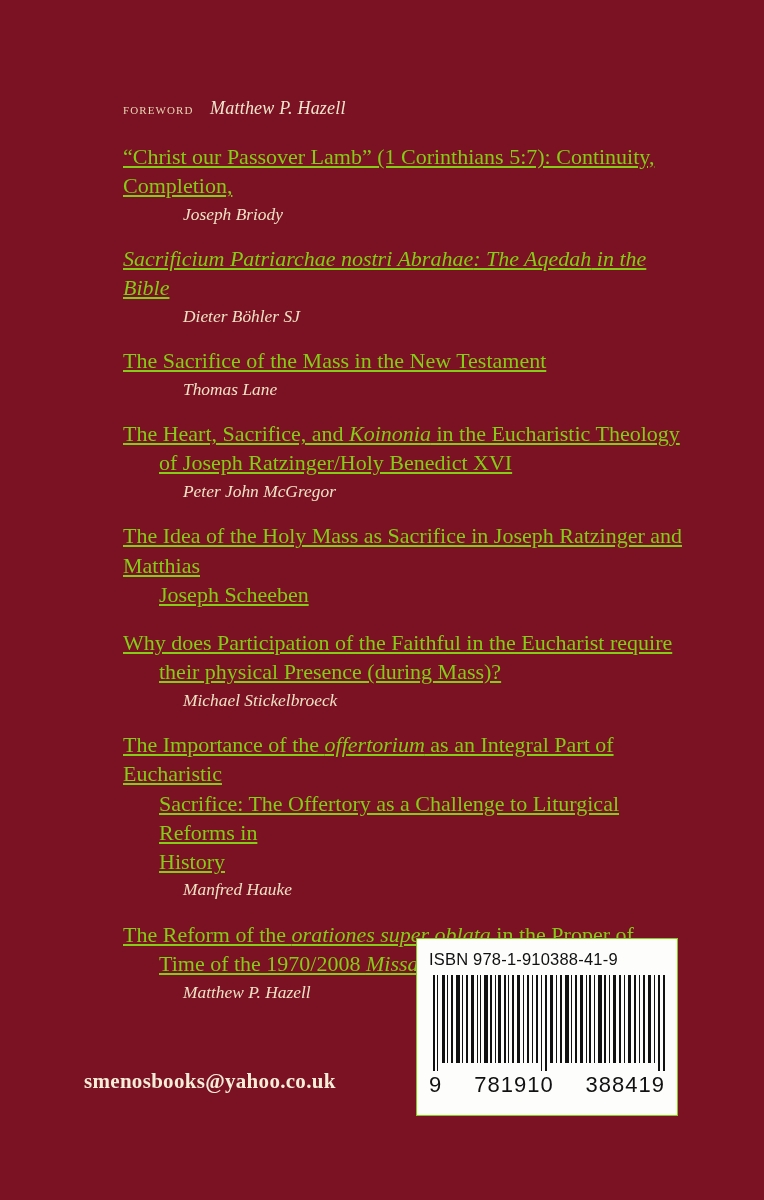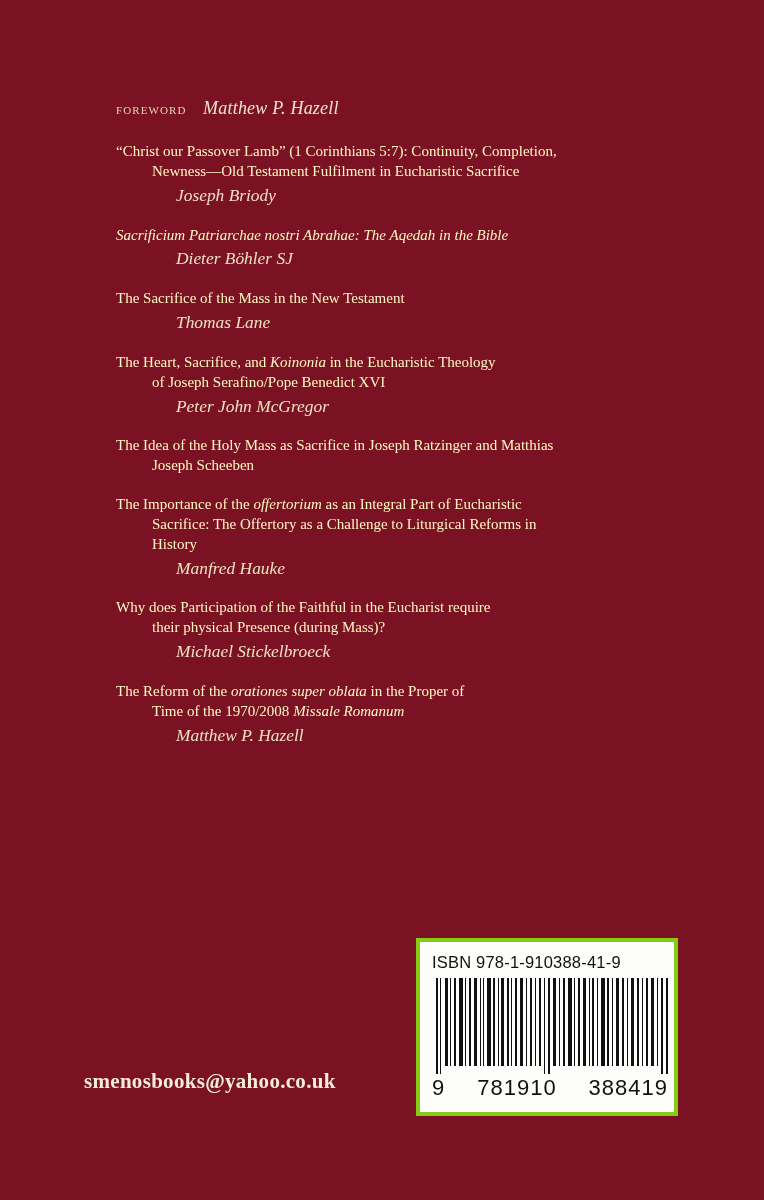--- a/index.html
+++ b/index.html
@@ -14,21 +14,21 @@
     color: #f0e3c8;
     overflow: hidden;
     position: relative;
   }
   .page {
     position: absolute;
     inset: 0;
   }
   .contents {
     position: absolute;
-    left: 116px;
+    left: 123px;
     top: 98px;
     width: 560px;
   }
   .foreword-row {
     font-size: 17.5px;
     letter-spacing: 0.2px;
     margin-bottom: 23px;
     white-space: nowrap;
   }
   .foreword-label {
@@ -40,26 +40,27 @@
   .foreword-author {
     font-style: italic;
     font-size: 18px;
     margin-left: 12px;
     color: #f2e6cc;
   }
   .entry {
     margin-bottom: 19px;
   }
   .entry-title {
-    font-size: 15px;
+    font-size: 22px;
     line-height: 1.33;
-    color: #fef9c3;
+    color: #84cc16;
     text-indent: 0;
     padding-left: 36px;
     margin-left: -36px;
+    text-decoration: underline;
   }
   .entry-title .ln {
     display: block;
     padding-left: 36px;
   }
   .entry-title .ln:first-child {
     padding-left: 0;
   }
   .entry-title i {
     font-style: italic;
@@ -83,21 +84,21 @@
     letter-spacing: 0.3px;
     color: #f6edd8;
   }
   .isbn-box {
     position: absolute;
     left: 416px;
     top: 938px;
     width: 262px;
     height: 178px;
     background: #fdfdfb;
-    border: 4px solid #84cc16;
+    border: 1px solid #84cc16;
     box-sizing: border-box;
     padding: 11px 10px 8px 12px;
   }
   .isbn-text {
     font-family: "Liberation Sans", sans-serif;
     font-size: 16.5px;
     color: #111;
     letter-spacing: 0.2px;
     white-space: nowrap;
   }
@@ -139,21 +140,20 @@
   <div class="contents">
 
     <div class="foreword-row">
       <span class="foreword-label">foreword</span>
       <span class="foreword-author">Matthew P. Hazell</span>
     </div>
 
     <div class="entry">
       <div class="entry-title">
         <span class="ln">“Christ our Passover Lamb” (1 Corinthians 5:7): Continuity, Completion,</span>
-        <span class="ln">Newness—Old Testament Fulfilment in Eucharistic Sacrifice</span>
       </div>
       <div class="entry-author">Joseph Briody</div>
     </div>
 
     <div class="entry">
       <div class="entry-title">
         <span class="ln" style="font-style:italic"><i>Sacrificium Patriarchae nostri Abrahae</i>: The <i>Aqedah</i> in the Bible</span>
       </div>
       <div class="entry-author">Dieter Böhler SJ</div>
     </div>
@@ -162,47 +162,47 @@
     <div class="entry">
       <div class="entry-title">
         <span class="ln">The Sacrifice of the Mass in the New Testament</span>
       </div>
       <div class="entry-author">Thomas Lane</div>
     </div>
 
     <div class="entry">
       <div class="entry-title">
         <span class="ln">The Heart, Sacrifice, and <i>Koinonia</i> in the Eucharistic Theology</span>
-        <span class="ln">of Joseph Serafino/Pope Benedict XVI</span>
+        <span class="ln">of Joseph Ratzinger/Holy Benedict XVI</span>
       </div>
       <div class="entry-author">Peter John McGregor</div>
     </div>
 
     <div class="entry">
       <div class="entry-title">
         <span class="ln">The Idea of the Holy Mass as Sacrifice in Joseph Ratzinger and Matthias</span>
         <span class="ln">Joseph Scheeben</span>
       </div>
+    </div>
+
+    <div class="entry">
+      <div class="entry-title">
+        <span class="ln">Why does Participation of the Faithful in the Eucharist require</span>
+        <span class="ln">their physical Presence (during Mass)?</span>
+      </div>
+      <div class="entry-author">Michael Stickelbroeck</div>
     </div>
 
     <div class="entry">
       <div class="entry-title">
         <span class="ln">The Importance of the <i>offertorium</i> as an Integral Part of Eucharistic</span>
         <span class="ln">Sacrifice: The Offertory as a Challenge to Liturgical Reforms in</span>
         <span class="ln">History</span>
       </div>
       <div class="entry-author">Manfred Hauke</div>
-    </div>
-
-    <div class="entry">
-      <div class="entry-title">
-        <span class="ln">Why does Participation of the Faithful in the Eucharist require</span>
-        <span class="ln">their physical Presence (during Mass)?</span>
-      </div>
-      <div class="entry-author">Michael Stickelbroeck</div>
     </div>
 
     <div class="entry">
       <div class="entry-title">
         <span class="ln">The Reform of the <i>orationes super oblata</i> in the Proper of</span>
         <span class="ln">Time of the 1970/2008 <i>Missale Romanum</i></span>
       </div>
       <div class="entry-author">Matthew P. Hazell</div>
     </div>
 

